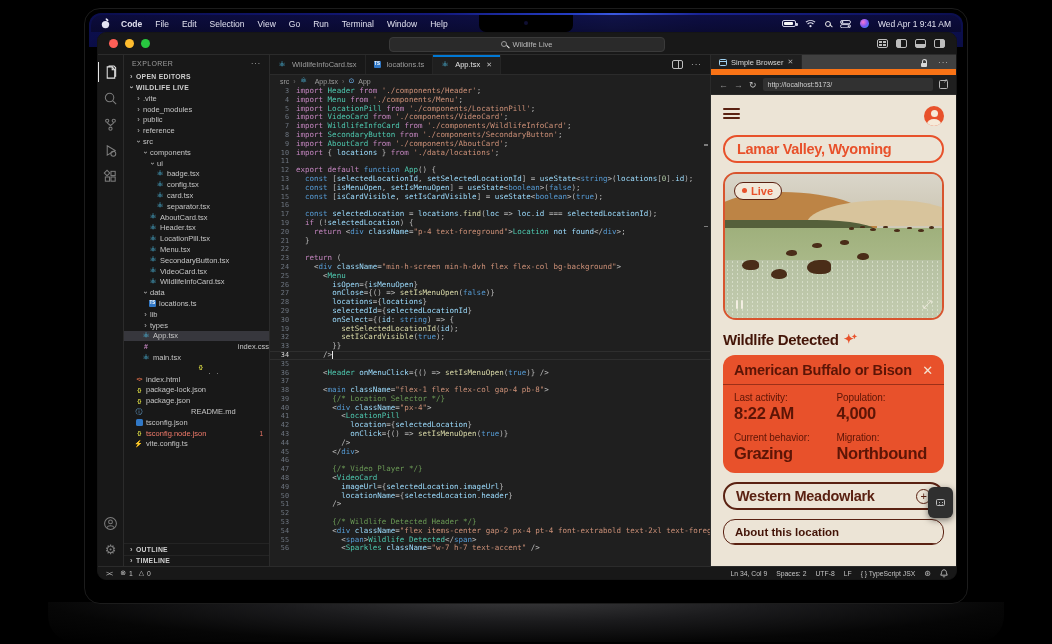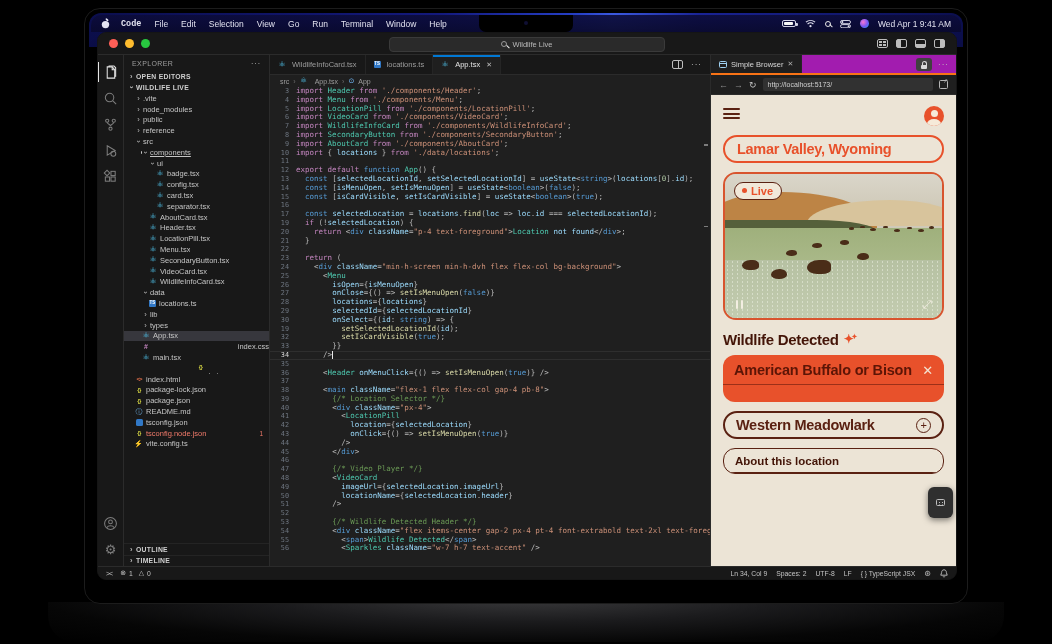--- a/index.html
+++ b/index.html
@@ -13,21 +13,21 @@
     background:radial-gradient(ellipse at 50% -10%, #3a3a3c 0%, #1b1b1d 38%, #060606 72%, #000 100%);
     border-radius:0 0 26px 26px;}
 
   
   .wallpaper{position:absolute;left:4px;top:4px;right:4px;height:34px;border-radius:12px 12px 0 0;
     background:linear-gradient(90deg,#0c0f4e 0%,#141a7e 40%,#2741c9 56%,#3c5ae0 60%,#1a2496 70%,#0c0f4e 100%);}
   .menubar{position:absolute;left:6px;top:6px;right:6px;height:17px;display:flex;align-items:center;
     padding:0 10px;color:#e9e9f7;font-size:8.5px;border-radius:10px 10px 0 0;
     background:linear-gradient(180deg,rgba(13,13,60,.92),rgba(10,10,48,.92));}
   .menubar .mitem{margin-right:13px;white-space:nowrap;}
-  .menubar .mitem.app{font-weight:bold;font-family:Liberation Mono, monospace;}
+  .menubar .mitem.app{font-weight:bold;}
   .mb-right{margin-left:auto;display:flex;align-items:center;gap:9px;}
   .battery{width:14px;height:7px;border:1px solid #dcdcf0;border-radius:2px;position:relative;}
   .battery::before{content:"";position:absolute;left:1px;top:1px;bottom:1px;width:9px;background:#fff;border-radius:1px;}
   .battery::after{content:"";position:absolute;right:-3px;top:1.5px;width:1.5px;height:3px;background:#dcdcf0;border-radius:0 1px 1px 0;}
   .mag{width:6px;height:6px;border:1.2px solid #eee;border-radius:50%;position:relative;display:inline-block;}
   .mag::after{content:"";position:absolute;width:3.5px;height:1.2px;background:#eee;transform:rotate(45deg);right:-3px;bottom:-1px;}
   .siri-dot{width:9px;height:9px;border-radius:50%;background:radial-gradient(circle at 35% 35%,#ff7ad9,#7a5cff 55%,#19c3ff);}
   .notch{position:absolute;left:50%;transform:translateX(-50%);top:6px;width:94px;height:17px;background:#000;
     border-radius:0 0 7px 7px;}
   .notch i{position:absolute;left:50%;top:6px;transform:translateX(-50%);width:4px;height:4px;border-radius:50%;background:#101035;}
@@ -107,21 +107,21 @@
   .cline .txt{position:relative;color:#d4d4d4;}
   .caret{position:absolute;top:0.5px;width:1px;height:8px;background:#e8e8e8;}
   .tok-kw1{color:#c586c0}.tok-kw2{color:#569cd6}.tok-str{color:#ce9178}.tok-num{color:#b5cea8}
   .tok-com{color:#6a9955}.tok-cmp{color:#4ec9b0}.tok-tag{color:#569cd6}.tok-fn{color:#dcdcaa}
   .tok-var{color:#9cdcfe}.tok-pun{color:#b8b8b8}
   .oruler{position:absolute;right:0;top:0;bottom:0;width:8px;}
   .oruler i{position:absolute;right:2px;width:4px;height:1.5px;background:#7c7c7c;}
 
   
   .panel{width:246px;border-left:1px solid #2b2b2b;display:flex;flex-direction:column;background:#181818;flex:0 0 auto;position:relative;}
-  .paneltabs{height:20px;display:flex;align-items:stretch;background:#a21caf;border-bottom:2px solid #f97316;}
+  .paneltabs{height:20px;display:flex;align-items:stretch;background:#404040;border-bottom:6px solid #f97316;}
   .ptab{display:flex;align-items:center;gap:4px;padding:0 8px;font-size:7.5px;color:#d6d6d6;background:#1f1f1f;border-right:1px solid #252525;}
   .ptab .close{color:#aaa;font-size:7px;}
   .bicon{width:8px;height:7px;border:1px solid #9fd0f0;border-radius:1.5px;position:relative;}
   .bicon::before{content:"";position:absolute;left:0;right:0;top:1.5px;height:1px;background:#9fd0f0;}
   .ptab-right{margin-left:auto;display:flex;align-items:center;gap:6px;padding-right:7px;}
   .lockbtn{width:16px;height:13px;background:#404040;border-radius:3px;display:flex;align-items:flex-end;justify-content:center;padding-bottom:2px;}
   .lock{width:6px;height:4px;background:#d9d9d9;border-radius:1px;position:relative;}
   .lock::before{content:"";position:absolute;width:3.5px;height:3.5px;border:1px solid #d9d9d9;border-bottom:none;border-radius:3px 3px 0 0;left:.6px;top:-3.5px;}
   .dots3{color:#bbb;letter-spacing:1px;font-size:8px;}
   .btoolbar{height:20px;background:#1f1f1f;display:flex;align-items:center;gap:6px;padding:0 8px;border-bottom:1px solid #2b2b2b;}
@@ -344,21 +344,21 @@
               <span class="lbl">public</span>
             </div>
             <div class="trow" style="padding-left: 11px;">
               <span class="chev">›</span>
               <span class="lbl">reference</span>
             </div>
             <div class="trow" style="padding-left: 11px;">
               <span class="chev open">›</span>
               <span class="lbl">src</span>
             </div>
-            <div class="trow" style="padding-left: 18px; text-decoration: underline;">
+            <div class="trow" style="padding-left: 18px;">
               <span class="chev open">›</span>
               <span class="lbl">components</span>
             </div>
             <div class="trow" style="padding-left: 25px;">
               <span class="chev open">›</span>
               <span class="lbl">ui</span>
             </div>
             <div class="trow" style="padding-left: 32px;">
               <span class="fic react">⚛</span>
               <span class="lbl">badge.tsx</span>
@@ -440,21 +440,21 @@
               <span class="lbl">index.html</span>
             </div>
             <div class="trow" style="padding-left: 11px;">
               <span class="fic json">{}</span>
               <span class="lbl">package-lock.json</span>
             </div>
             <div class="trow" style="padding-left: 11px;">
               <span class="fic json">{}</span>
               <span class="lbl">package.json</span>
             </div>
-            <div class="trow" style="padding-left: 11px;">
+            <div class="trow" style="padding-left: 11px; gap: 45px;">
               <span class="fic info">ⓘ</span>
               <span class="lbl">README.md</span>
             </div>
             <div class="trow" style="padding-left: 11px;">
               <span class="fic tsconfig">
                 <i></i>
               </span>
               <span class="lbl">tsconfig.json</span>
             </div>
             <div class="trow" style="padding-left: 11px;">
@@ -646,20 +646,38 @@
             <span>Wildlife Detected</span>
             <span class="sparkle">✦<b>✦</b></span>
           </div>
 
           <div class="info-card">
             <div class="ic-head">
               <span>American Buffalo or Bison</span>
               <span class="x">✕</span>
             </div>
             <div class="ic-div"></div>
+            <div class="ic-grid" id="stats">
+                <div>
+                  <div class="lab">Last activity:</div>
+                  <div class="val">8:22 AM</div>
+                </div>
+                <div>
+                  <div class="lab">Population:</div>
+                  <div class="val">4,000</div>
+                </div>
+                <div>
+                  <div class="lab">Current behavior:</div>
+                  <div class="val">Grazing</div>
+                </div>
+                <div>
+                  <div class="lab">Migration:</div>
+                  <div class="val">Northbound</div>
+                </div>
+              </div>
           </div>
 
           <div class="sec-pill">
             <span>Western Meadowlark</span>
             <span class="plus">+</span>
           </div>
 
           <div class="about-card">
             <div class="ab-head">About this location</div>
 

